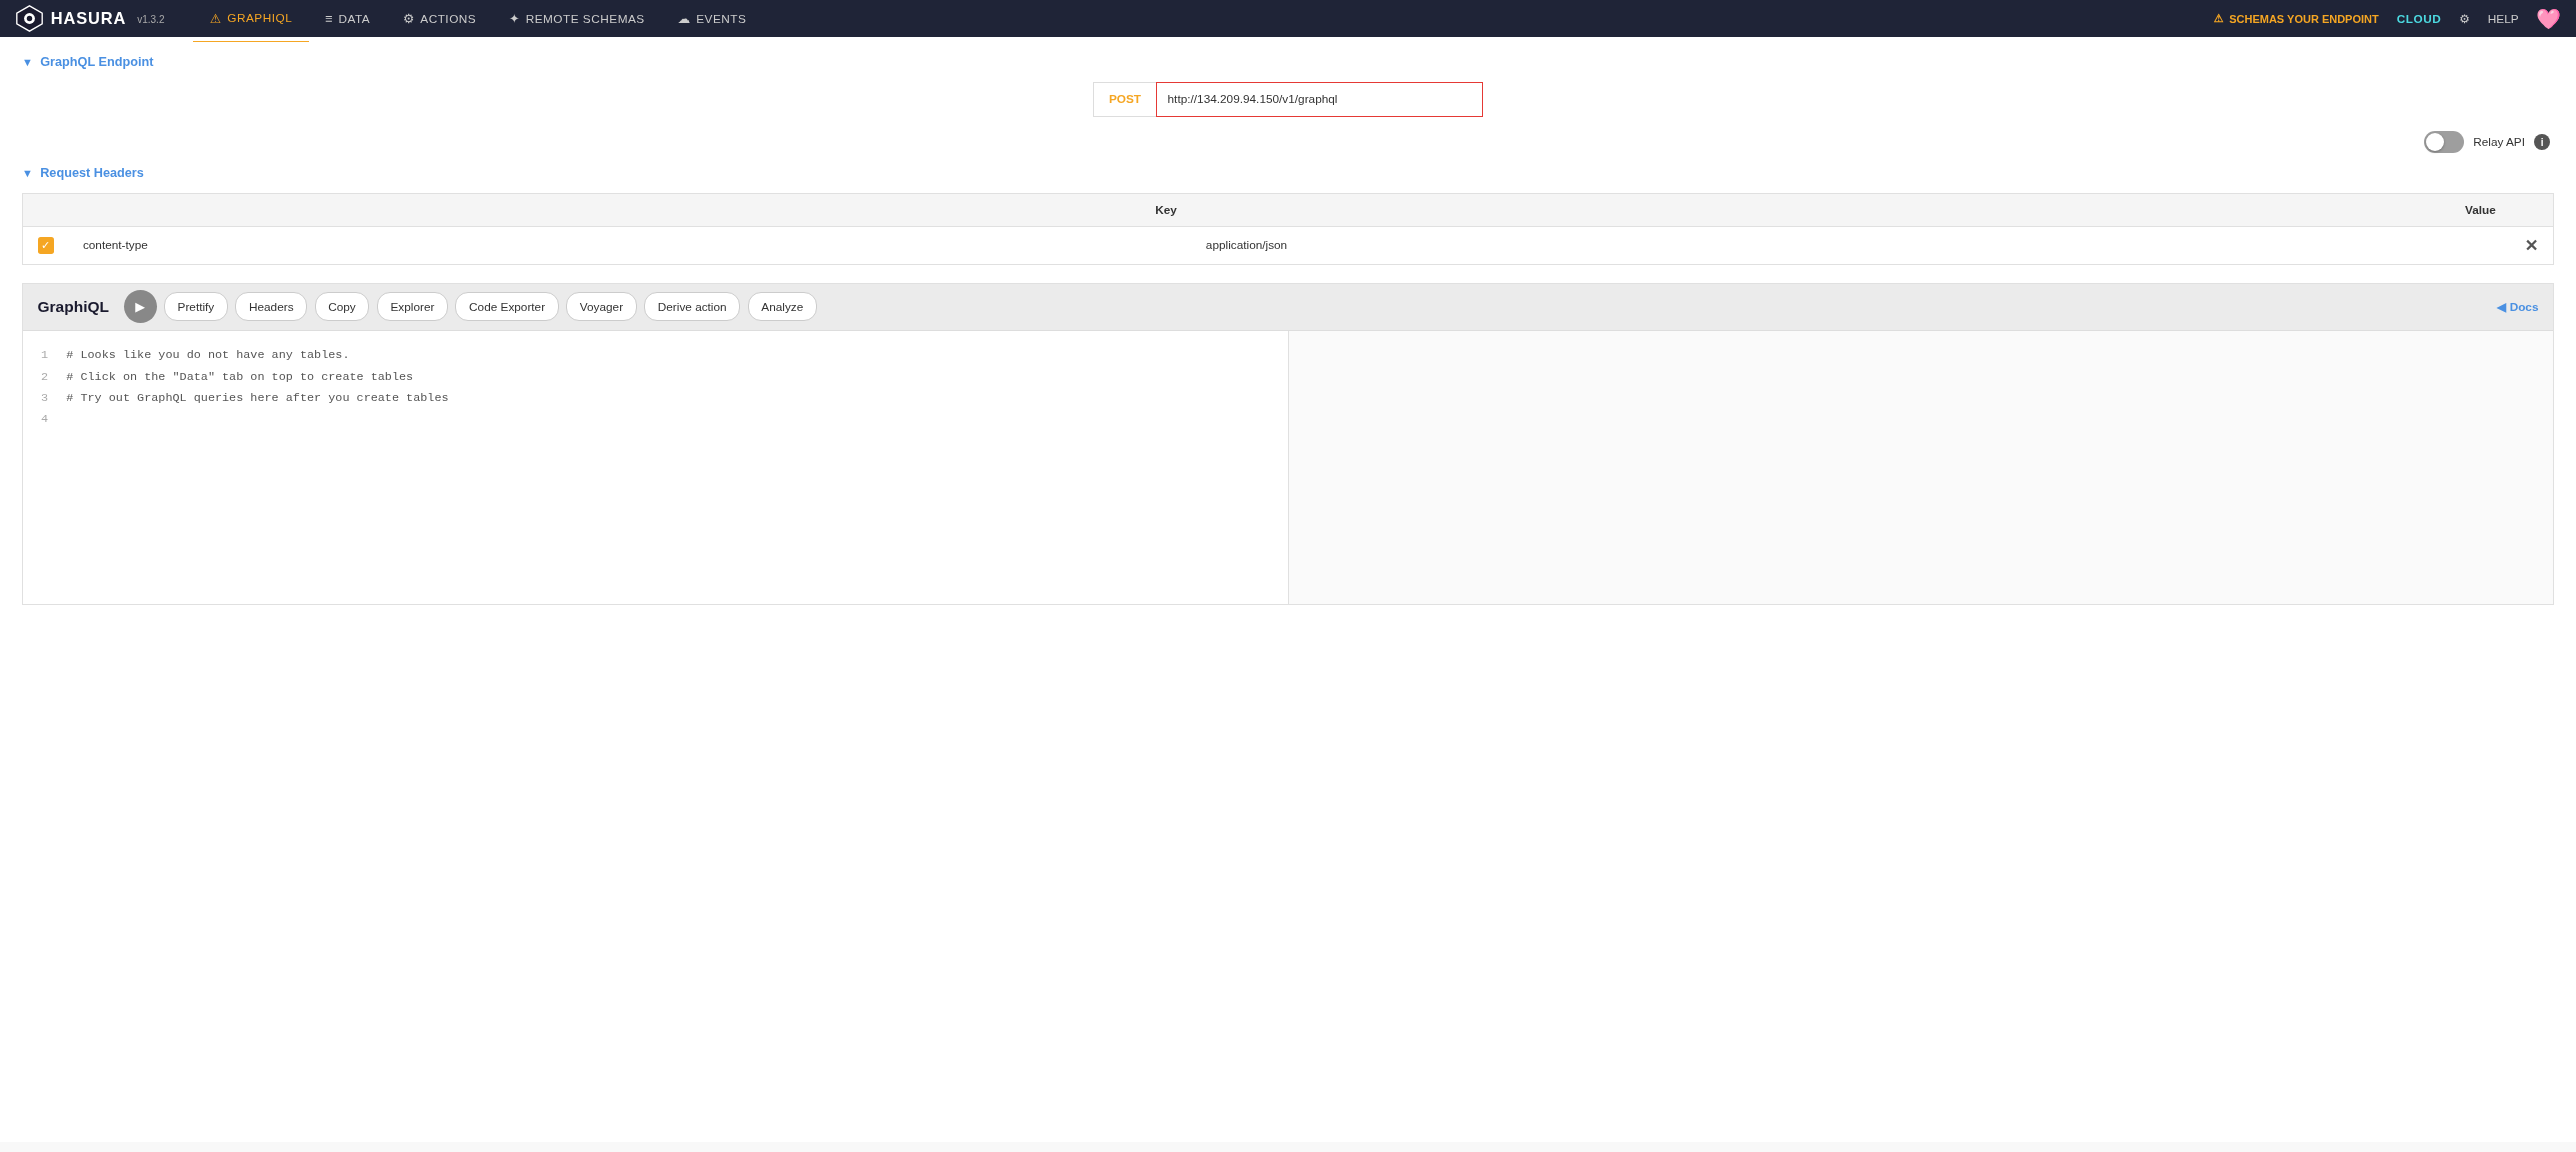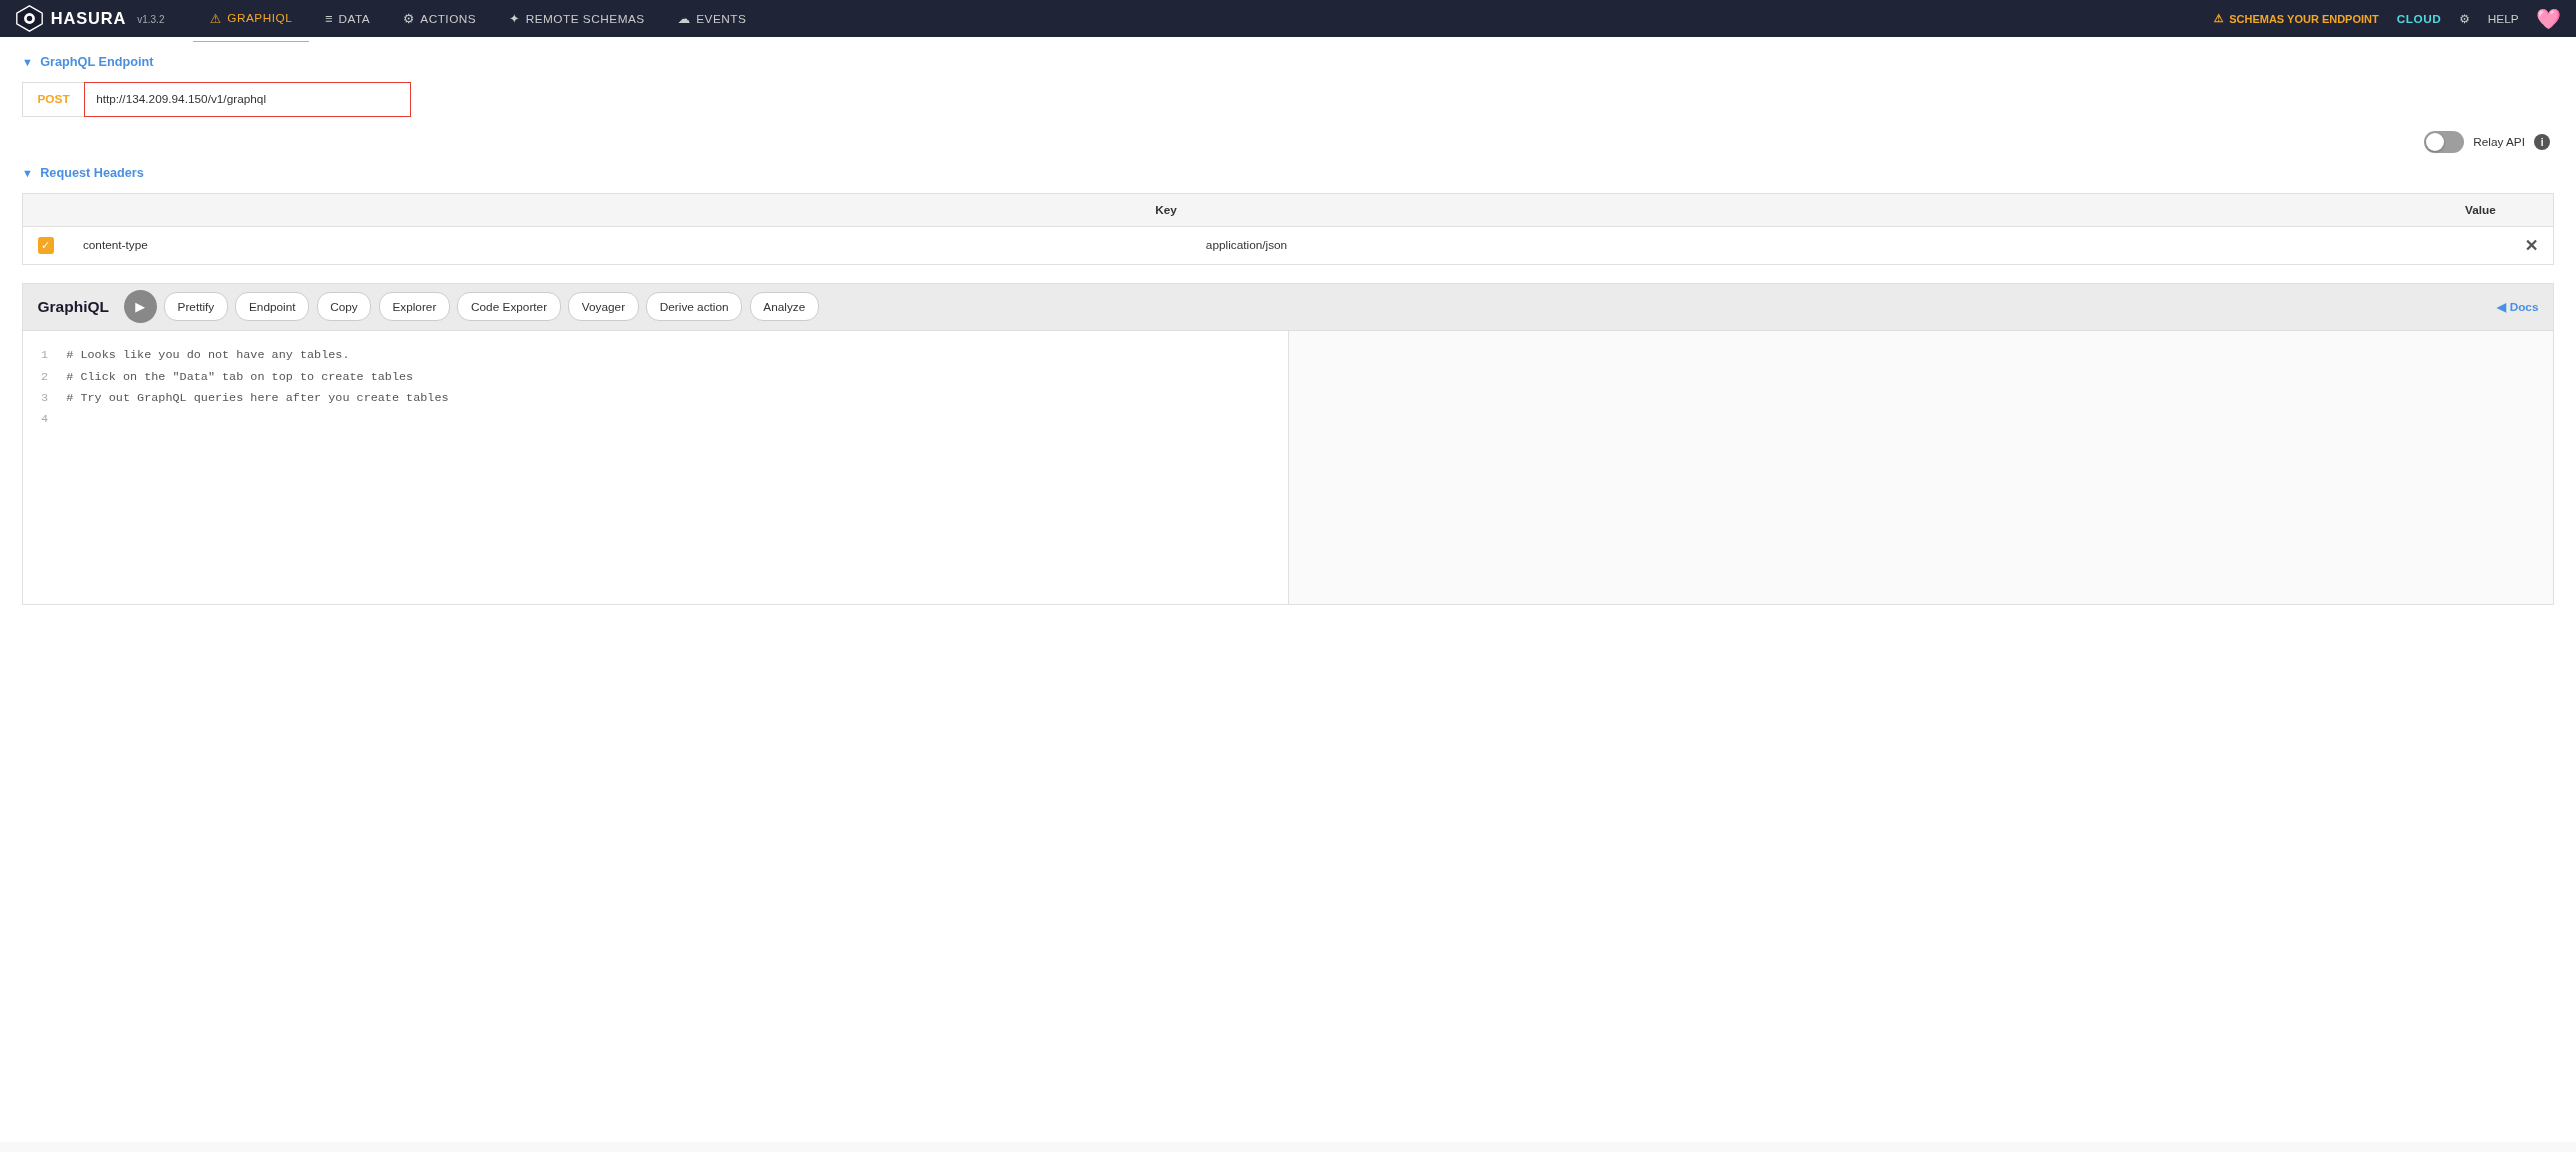--- a/index.html
+++ b/index.html
@@ -111,20 +111,21 @@
       font-weight: 600;
       cursor: pointer;
     }
     .section-header .chevron { font-size: 11px; }
 
     .endpoint-row {
       display: flex;
       align-items: center;
       gap: 0;
       margin-bottom: 14.5px;
+      justify-content: center;
     }
     .method-badge {
       background: #fff;
       color: #f5a623;
       font-size: 11.8px;
       font-weight: 700;
       padding: 7.3px 14.5px;
       border: 0.9px solid #ddd;
       border-right: none;
       height: 35px;
@@ -435,21 +436,21 @@
         </td>
       </tr>
     </tbody>
   </table>
 
   <div class="graphiql-container">
     <div class="graphiql-toolbar">
       <span class="graphiql-title">GraphiQL</span>
       <button class="run-btn">▶</button>
       <button class="toolbar-btn">Prettify</button>
-      <button class="toolbar-btn">Endpoint</button>
+      <button class="toolbar-btn">Headers</button>
       <button class="toolbar-btn">Copy</button>
       <button class="toolbar-btn">Explorer</button>
       <button class="toolbar-btn">Code Exporter</button>
       <button class="toolbar-btn">Voyager</button>
       <button class="toolbar-btn">Derive action</button>
       <button class="toolbar-btn">Analyze</button>
       <div class="toolbar-right">
         <div class="docs-btn">
           <span>◀</span>
           <span> Docs</span>

